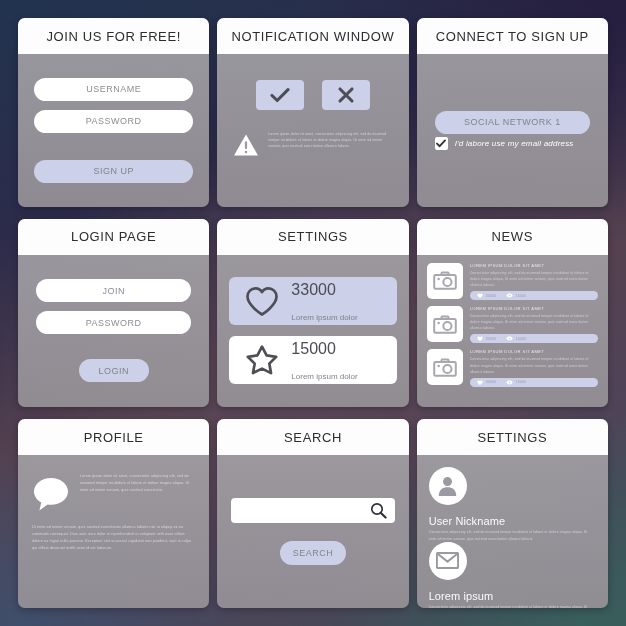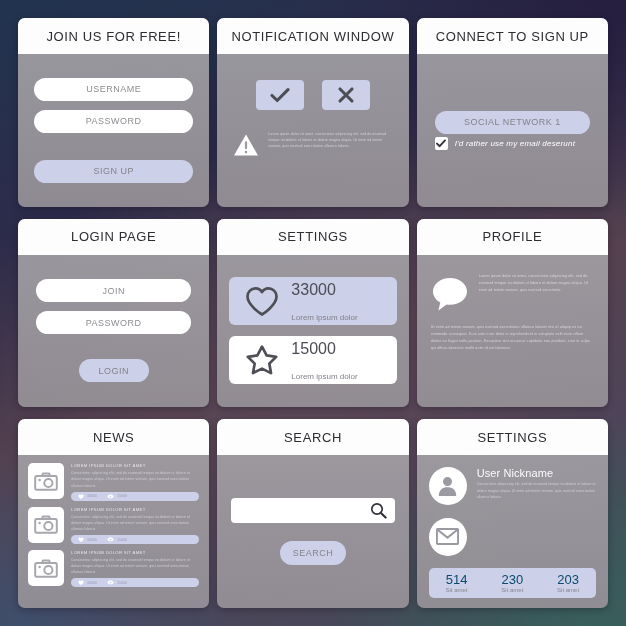--- a/index.html
+++ b/index.html
@@ -186,21 +186,21 @@
   }
   .search-input {
     flex: 1; border: none; outline: none;
     font-size: 9px; color: #6b6b73;
     font-family: inherit; background: transparent;
   }
   .search-go { width: 66px; align-self: center; margin-top: 18px; height: 24px; }
 
   
   .set-body { padding: 12px 12px 10px; justify-content: space-between; }
-  .set-row { display: flex; gap: 10px; align-items: flex-start; }
+  .set-row { display: flex; gap: 10px; align-items: flex-start; flex-direction: column; }
   .set-circ {
     width: 38px; height: 38px; flex: none;
     background: #fff; border-radius: 50%;
     display: flex; align-items: center; justify-content: center;
   }
   .set-name { font-size: 11px; color: #fbfbfd; letter-spacing: 0.1px; margin-bottom: 2px; }
   .set-blurb { font-size: 3.4px; line-height: 1.85; color: #d1cfd6; letter-spacing: 0.12px; }
   .set-stats {
     height: 30px; background: #ccd0e8; border-radius: 5px;
     display: flex; align-items: center;
@@ -260,21 +260,21 @@
         <span class="panel-title">CONNECT TO SIGN UP</span>
       </div>
       <div class="panel-body conn-body">
         <div class="btn-lav">SOCIAL NETWORK 1</div>
         <div class="conn-check">
           <span class="cbox">
             <svg width="10" height="9" viewBox="0 0 10 9">
               <path d="M1 4.6 L3.7 7.2 L9 1.4" fill="none" stroke="#33333b" stroke-width="1.9" stroke-linecap="round" stroke-linejoin="round"></path>
             </svg>
           </span>
-          <span class="conn-check-label">I'd rather use my email deserunt</span>
+          <span class="conn-check-label">I'd labore use my email address</span>
         </div>
       </div>
     </div>
 
     <div class="panel">
       <div class="panel-head">
         <span class="panel-title">LOGIN PAGE</span>
       </div>
       <div class="panel-body login-body">
         <div class="field">JOIN</div>
@@ -304,35 +304,20 @@
           <div>
             <div class="pop-num">15000</div>
             <div class="pop-sub">Lorem ipsum dolor</div>
           </div>
         </div>
       </div>
     </div>
 
     <div class="panel">
       <div class="panel-head">
-        <span class="panel-title">PROFILE</span>
-      </div>
-      <div class="panel-body prof-body">
-        <div class="prof-top">
-          <svg width="38" height="38" viewBox="0 0 38 38" style="flex:none;margin-top:2px;">
-            <path d="M19 3 C9.6 3 2 9 2 16.4 C2 21 4.9 25 9.3 27.4 L7.4 35.4 L15.6 29.4 C16.7 29.6 17.8 29.7 19 29.7 C28.4 29.7 36 23.8 36 16.4 C36 9 28.4 3 19 3 Z" fill="#ffffff"></path>
-          </svg>
-          <div class="prof-para">Lorem ipsum dolor sit amet, consectetur adipiscing elit, sed do eiusmod tempor incididunt ut labore et dolore magna aliqua. Ut enim ad minim veniam, quis nostrud exercitatio.</div>
-        </div>
-        <div class="prof-para prof-bottom">Ut enim ad minim veniam, quis nostrud exercitation ullamco laboris nisi ut aliquip ex ea commodo consequat. Duis aute irure dolor in reprehenderit in voluptate velit esse cillum dolore eu fugiat nulla pariatur. Excepteur sint occaecat cupidatat non proident, sunt in culpa qui officia deserunt mollit anim id est laborum.</div>
-      </div>
-    </div>
-
-    <div class="panel">
-      <div class="panel-head">
         <span class="panel-title">NEWS</span>
       </div>
       <div class="panel-body news-body">
 
         <div class="news-item">
           <div class="news-thumb">
             <svg width="24" height="19" viewBox="0 0 24 19">
               <rect x="1.2" y="4" width="21.6" height="13.8" rx="1.4" fill="none" stroke="#a9a7ae" stroke-width="2"></rect>
               <path d="M8 4 L8.9 1.4 L15.1 1.4 L16 4" fill="none" stroke="#a9a7ae" stroke-width="2" stroke-linejoin="round"></path>
               <circle cx="14.4" cy="11" r="4.1" fill="none" stroke="#a9a7ae" stroke-width="2"></circle>
@@ -418,20 +403,35 @@
               </span>
             </div>
           </div>
         </div>
 
       </div>
     </div>
 
     <div class="panel">
       <div class="panel-head">
+        <span class="panel-title">PROFILE</span>
+      </div>
+      <div class="panel-body prof-body">
+        <div class="prof-top">
+          <svg width="38" height="38" viewBox="0 0 38 38" style="flex:none;margin-top:2px;">
+            <path d="M19 3 C9.6 3 2 9 2 16.4 C2 21 4.9 25 9.3 27.4 L7.4 35.4 L15.6 29.4 C16.7 29.6 17.8 29.7 19 29.7 C28.4 29.7 36 23.8 36 16.4 C36 9 28.4 3 19 3 Z" fill="#ffffff"></path>
+          </svg>
+          <div class="prof-para">Lorem ipsum dolor sit amet, consectetur adipiscing elit, sed do eiusmod tempor incididunt ut labore et dolore magna aliqua. Ut enim ad minim veniam, quis nostrud exercitatio.</div>
+        </div>
+        <div class="prof-para prof-bottom">Ut enim ad minim veniam, quis nostrud exercitation ullamco laboris nisi ut aliquip ex ea commodo consequat. Duis aute irure dolor in reprehenderit in voluptate velit esse cillum dolore eu fugiat nulla pariatur. Excepteur sint occaecat cupidatat non proident, sunt in culpa qui officia deserunt mollit anim id est laborum.</div>
+      </div>
+    </div>
+
+    <div class="panel">
+      <div class="panel-head">
         <span class="panel-title">SEARCH</span>
       </div>
       <div class="panel-body search-body">
         <div class="search-bar">
           <input class="search-input" type="text" placeholder="" style="">
           <svg width="17" height="17" viewBox="0 0 17 17">
             <circle cx="7" cy="7" r="5.2" fill="none" stroke="#2f2f37" stroke-width="1.7"></circle>
             <path d="M10.9 10.9 L15.6 15.6" stroke="#2f2f37" stroke-width="2.1" stroke-linecap="round"></path>
           </svg>
         </div>
@@ -458,20 +458,24 @@
           </div>
         </div>
 
         <div class="set-row">
           <div class="set-circ">
             <svg width="23" height="17" viewBox="0 0 23 17">
               <rect x="0.9" y="0.9" width="21.2" height="15.2" rx="1.1" fill="none" stroke="#9b99a1" stroke-width="2"></rect>
               <path d="M1.6 1.8 L11.5 9.6 L21.4 1.8" fill="none" stroke="#9b99a1" stroke-width="2" stroke-linejoin="round"></path>
             </svg>
           </div>
+          <div>
+            <div class="set-name">Lorem ipsum</div>
+            <div class="set-blurb">Consectetur adipiscing elit, sed do eiusmod tempor incididunt ut labore et dolore magna aliqua. Ut enim ad minim veniam, quis nostrud exercitation ullamco laboris.</div>
+          </div>
         </div>
 
         <div class="set-stats">
           <div class="set-stat">
             <div class="set-stat-num">514</div>
             <div class="set-stat-lbl">Sit amet</div>
           </div>
           <div class="set-stat">
             <div class="set-stat-num">230</div>
             <div class="set-stat-lbl">Sit amet</div>

